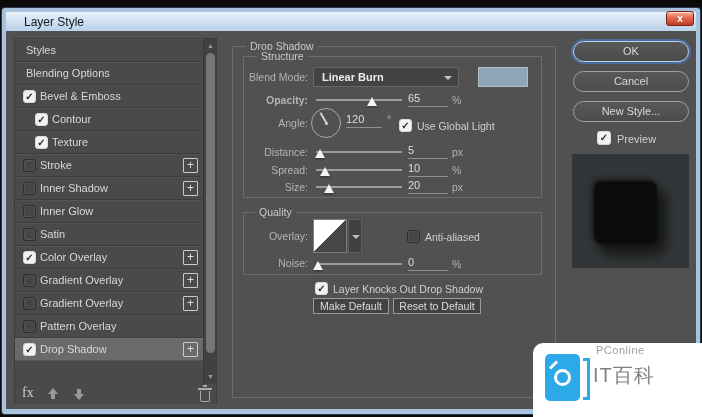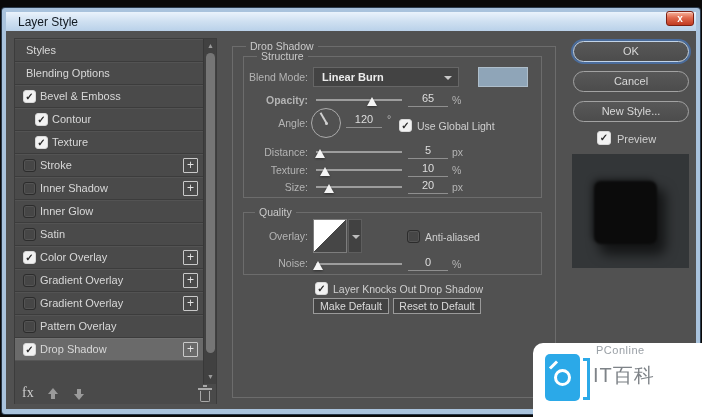--- a/index.html
+++ b/index.html
@@ -6,21 +6,21 @@
   html,body { width:702px; height:417px; }
   body { font-family:"Liberation Sans", sans-serif; background:#0a0a0a; position:relative; overflow:hidden; }
   .screen { position:absolute; left:0; top:0; width:702px; height:417px; }
 
   
   .window-frame { position:absolute; left:2px; top:8px; width:698px; height:406px;
     border:4px solid #a9c3dd; border-bottom-width:5px; border-radius:3px; background:#515151;
     box-shadow:0 0 0 1px #2a3a4c; }
   .titlebar { position:absolute; left:0; top:0; right:0; height:19px;
     background:linear-gradient(#eaf3fc, #cfe0f1 50%, #b9d1e9); display:flex; align-items:center; }
-  .title-text { font-size:12px; color:#101820; padding-left:12px; }
+  .title-text { font-size:12px; color:#101820; padding-left:18px; }
   .close-btn { position:absolute; right:4px; top:1px; width:28px; height:15px; border-radius:3px;
     background:linear-gradient(#f7b49e, #e06a4e 45%, #c03a20); border:1px solid #7d2113;
     color:#fff; font-size:10px; font-weight:bold; text-align:center; line-height:13px;
     box-shadow:inset 0 1px 0 rgba(255,255,255,.55); }
 
   
   .sidebar { position:absolute; left:14px; top:38px; width:203px; height:366px;
     background:#4a4a4a; border:1px solid #3c3c3c; }
   .rows { position:absolute; left:0; top:0; width:188px; }
   .srow { position:relative; height:23px; line-height:23px; font-size:11px; color:#d8d8d8;
@@ -57,21 +57,21 @@
 
   
   .fieldset { position:absolute; border:1px solid #6c6c6c; }
   .legend { position:absolute; font-size:10.5px; color:#c9c9c9; background:#515151; padding:0 4px; white-space:nowrap; }
   .flabel { position:absolute; width:90px; text-align:right; font-size:10.5px; color:#b4b4b4; }
   .track { position:absolute; width:86px; height:2px; background:#9d9d9d; }
   .thumb { position:absolute; top:-2px; margin-left:-5px; width:0; height:0;
     border-left:5px solid transparent; border-right:5px solid transparent; border-bottom:9px solid #f4f4f4;
     filter:drop-shadow(0 1px 1px rgba(0,0,0,.4)); }
   .val { position:absolute; width:40px; height:15px; border-bottom:1px solid #8f8f8f;
-    font-size:11px; color:#dedede; text-align:center; }
+    font-size:11px; color:#dedede; }
   .unit { position:absolute; font-size:10.5px; color:#b4b4b4; }
   .dropdown { position:absolute; left:313px; top:67px; width:146px; height:20px; background:#434343;
     border:1px solid #666; color:#ececec; font-size:11px; font-weight:bold; line-height:18px; padding-left:8px; }
   .dropdown .chev { position:absolute; right:6px; top:8px; width:0; height:0;
     border-left:4px solid transparent; border-right:4px solid transparent; border-top:4px solid #c9c9c9; }
   .swatch { position:absolute; left:478px; top:67px; width:50px; height:20px; border:1px solid #aebecb; }
   .dial { position:absolute; left:311px; top:108px; width:30px; height:30px; border:1px solid #aaa; border-radius:50%; }
   .needle { position:absolute; left:14px; top:2px; width:2px; height:13px; background:#cfcfcf; transform-origin:50% 100%; }
   .dot { position:absolute; left:13px; top:13px; width:3px; height:3px; background:#cfcfcf; border-radius:50%; }
   .contour-thumb { position:absolute; left:313px; top:219px; width:34px; height:34px; border:1px solid #7d7d7d;
@@ -227,21 +227,21 @@
   <span class="cb on" style="left:399px; top:119px;">✓</span>
   <span class="chklabel" style="left:417px; top:120px;">Use Global Light</span>
 
   <span class="flabel" style="left:218px; top:146px;">Distance:</span>
   <div class="track" style="left:316px; top:151px;">
     <span class="thumb" style="left: 5%;"></span>
   </div>
   <div class="val" style="left:408px; top:144px;">5</div>
   <span class="unit" style="left:452px; top:146px;">px</span>
 
-  <span class="flabel" style="left:218px; top:164px;">Texture:</span>
+  <span class="flabel" style="left:218px; top:164px;">Spread:</span>
   <div class="track" style="left:316px; top:169px;">
     <span class="thumb" style="left: 10%;"></span>
   </div>
   <div class="val" style="left:408px; top:162px;">10</div>
   <span class="unit" style="left:452px; top:164px;">%</span>
 
   <span class="flabel" style="left:218px; top:181px;">Size:</span>
   <div class="track" style="left:316px; top:186px;">
     <span class="thumb" style="left: 15%;"></span>
   </div>

